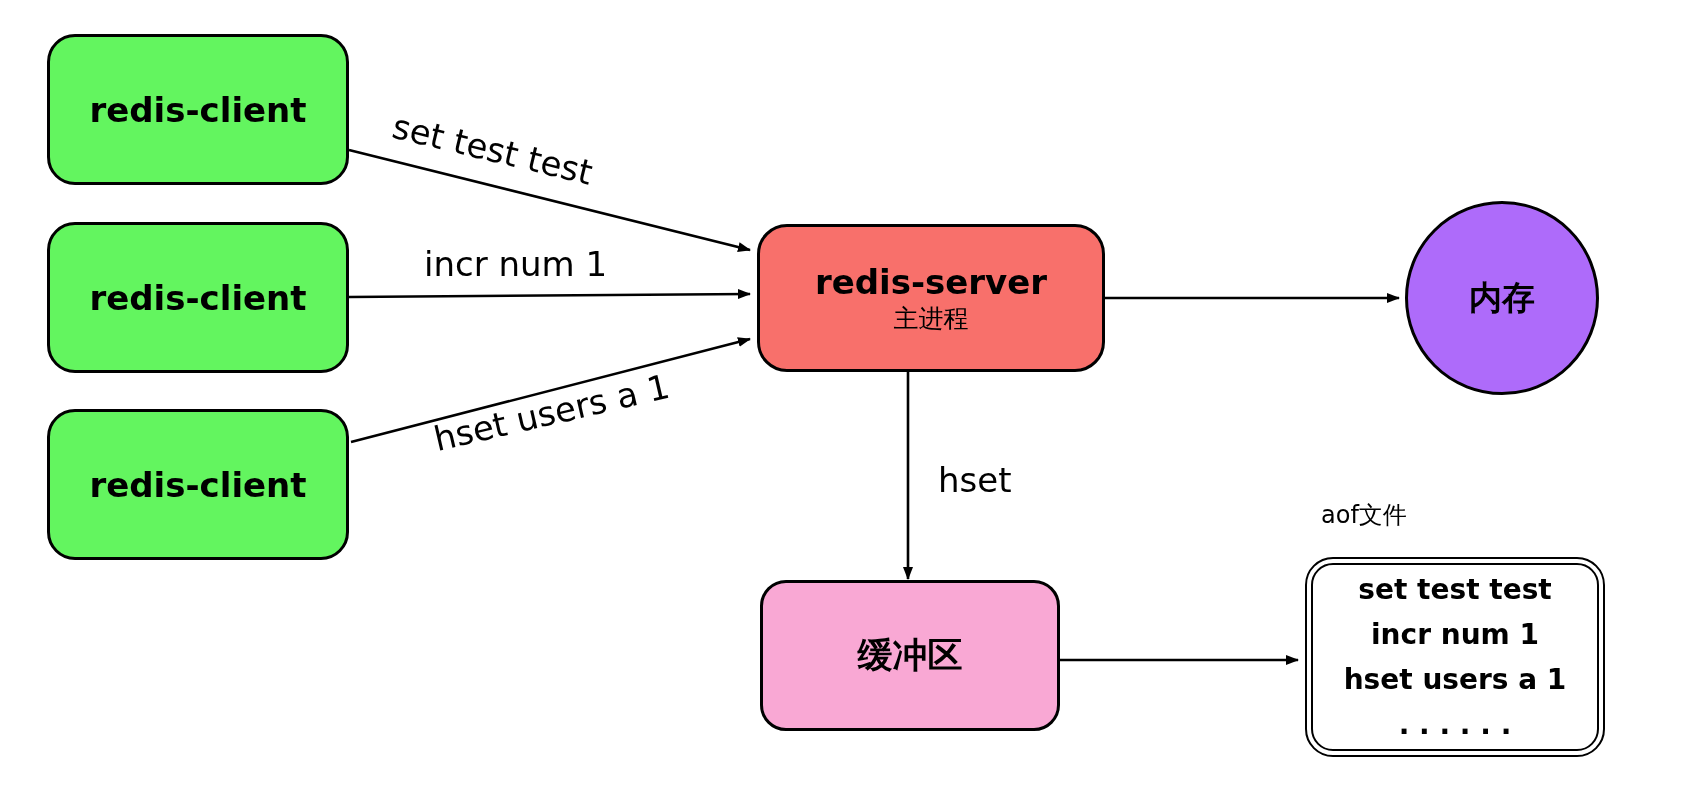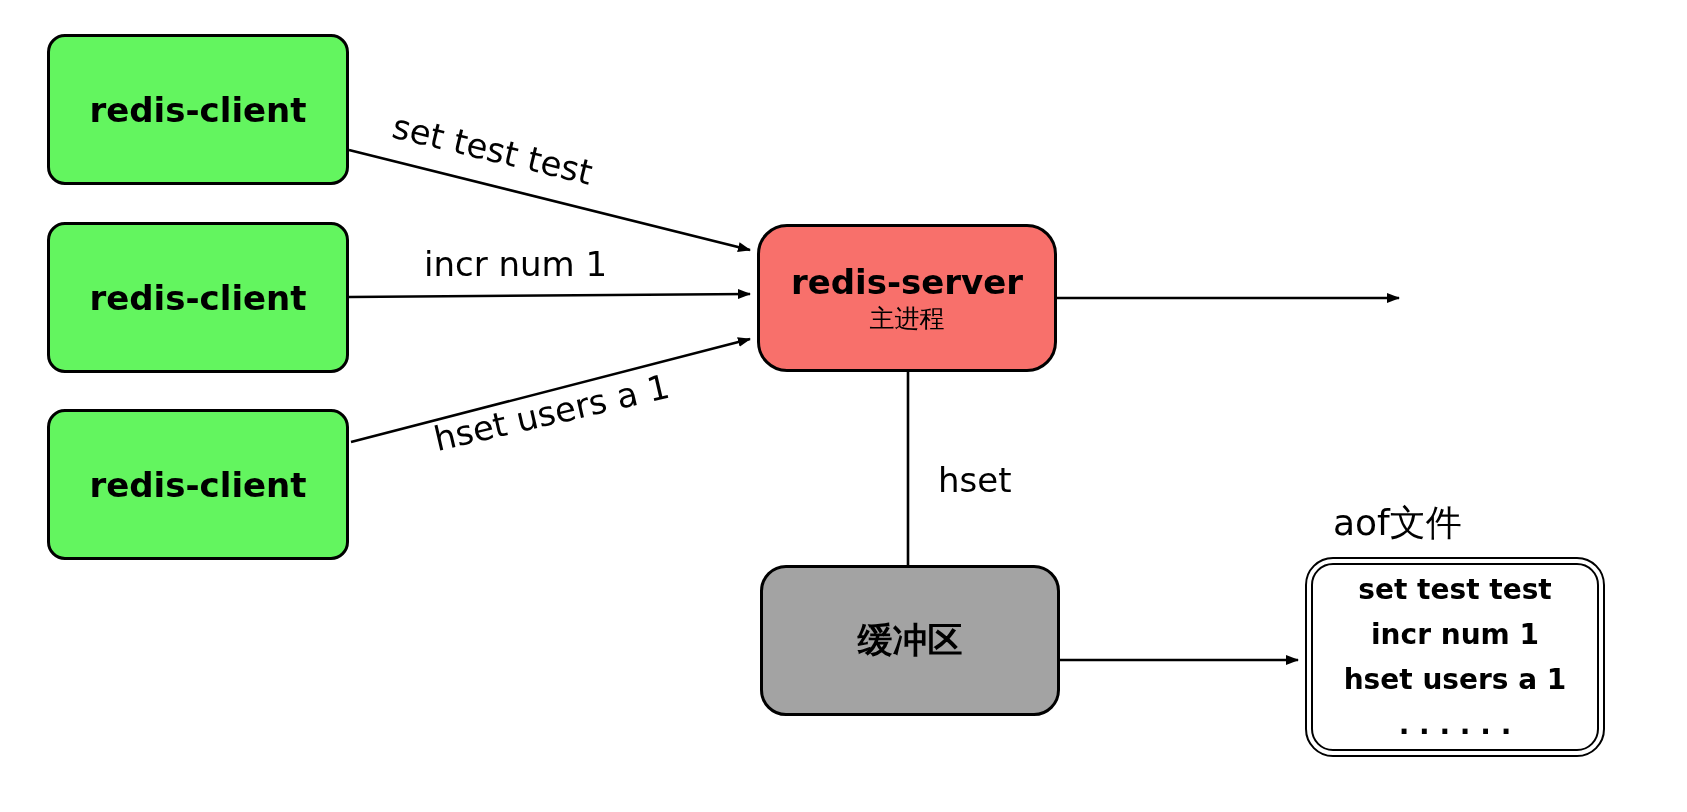--- a/index.html
+++ b/index.html
@@ -28,32 +28,32 @@
     justify-content: center;
     box-sizing: border-box;
     border: 3px solid #000000;
     text-align: center;
   }
   .client-node {
     left: 47px;
     width: 302px;
     height: 151px;
     background: #63F55F;
-    border-radius: 18px;
+    border-radius: 28px;
     font-weight: bold;
     font-size: 34px;
     color: #000;
   }
   #client-1 { top: 34px; }
   #client-2 { top: 222px; }
   #client-3 { top: 409px; }
   .server-node {
     left: 757px;
     top: 224px;
-    width: 300px;
+    width: 348px;
     height: 148px;
     background: #F8706B;
     border-radius: 30px;
     flex-direction: column;
     color: #000;
   }
   .server-title { font-weight: bold; font-size: 34px; line-height: 1.2; }
   .server-subtitle { font-size: 25px; line-height: 1.25; }
   .memory-node {
     left: 1405px;
@@ -61,24 +61,24 @@
     width: 194px;
     height: 194px;
     background: #AE6BFA;
     border-radius: 50%;
     font-size: 33px;
     font-weight: bold;
     color: #000;
   }
   .buffer-node {
     left: 760px;
-    top: 565px;
+    top: 580px;
     width: 300px;
     height: 151px;
-    background: #a3a3a3;
+    background: #f9a8d4;
     border-radius: 26px;
     font-size: 35px;
     font-weight: bold;
     color: #000;
   }
   .aof-outer {
     position: absolute;
     left: 1305px;
     top: 557px;
     width: 300px;
@@ -125,24 +125,23 @@
     left: 430px;
     top: 420px;
     transform: rotate(-13deg);
     transform-origin: left top;
   }
   #label-forks { left: 938px; top: 460px; }
   #label-aof-file {
     position: absolute;
     left: 1321px;
     top: 499px;
-    font-size: 36px;
+    font-size: 24px;
     color: #000;
     white-space: nowrap;
-    margin-left: 12px;
   }
 </style>
 </head>
 <body>
 
 <div id="canvas">
 
   <svg class="wires" viewBox="0 0 1687 812" xmlns="http://www.w3.org/2000/svg">
     <defs>
       <marker id="arrow" markerWidth="14" markerHeight="12" refX="12" refY="5" orient="auto" markerUnits="userSpaceOnUse">
@@ -167,20 +166,23 @@
 
   <div id="client-3" class="node client-node">
     <span>redis-client</span>
   </div>
 
   <div class="node server-node">
     <div class="server-title">redis-server</div>
     <div class="server-subtitle">主进程</div>
   </div>
 
+  <div class="node memory-node">
+    <span>内存</span>
+  </div>
 
   <div class="node buffer-node">
     <span>缓冲区</span>
   </div>
 
   <div id="label-aof-file">aof文件</div>
 
   <div class="aof-outer">
     <div class="aof-inner">
       <div class="aof-line">set test test</div>

